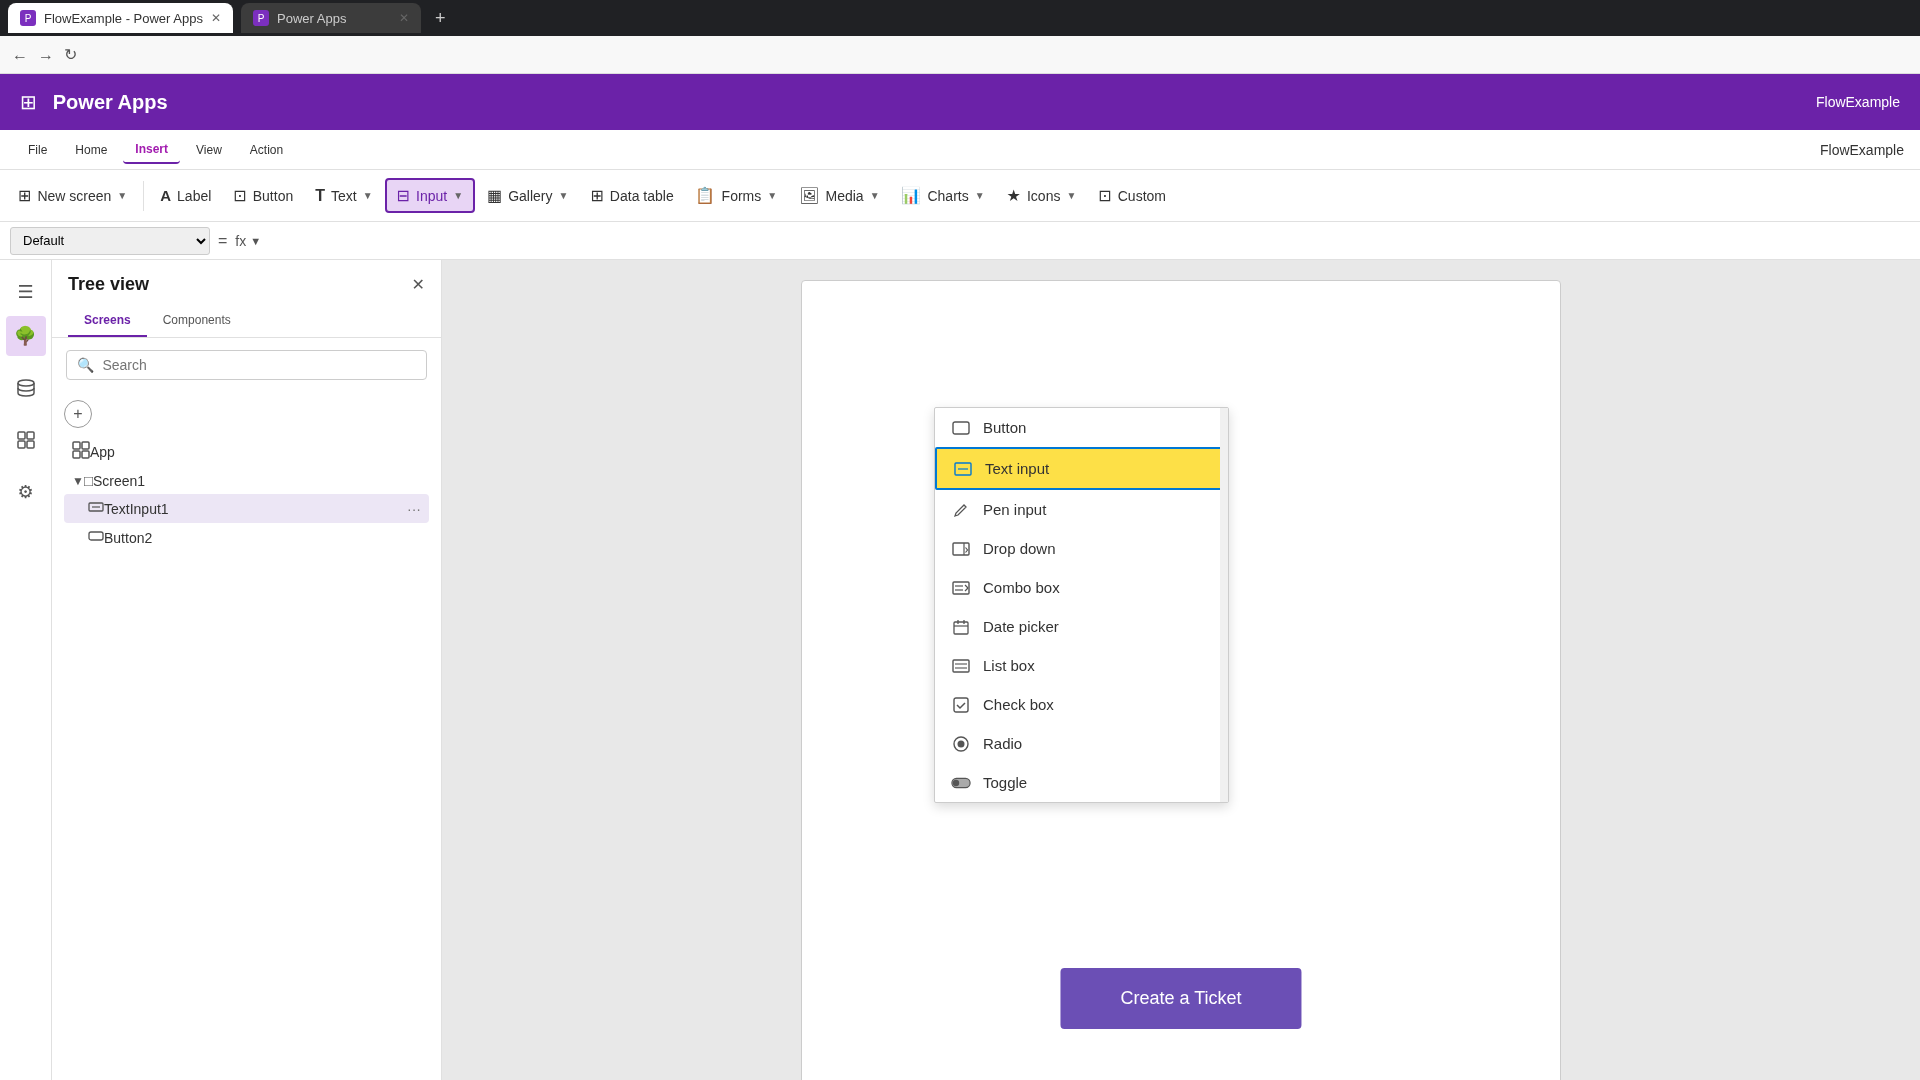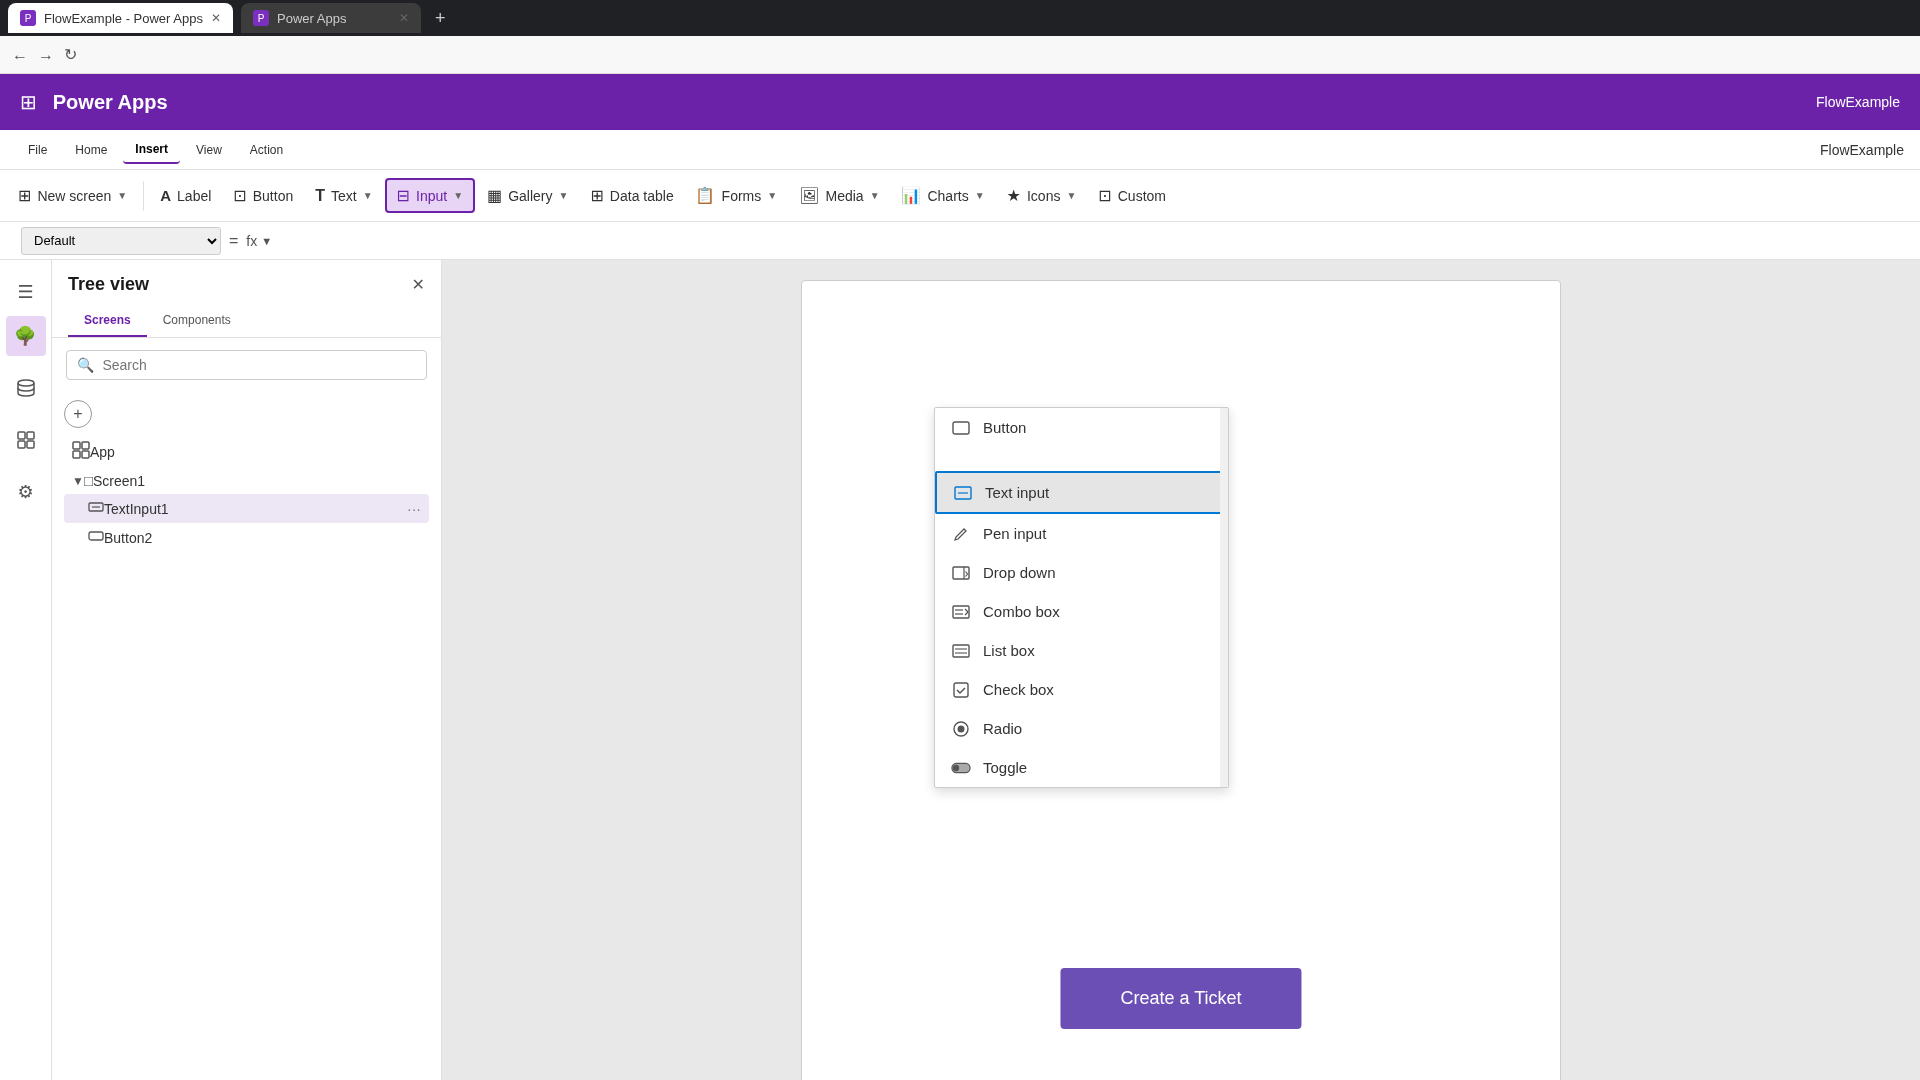--- a/index.html
+++ b/index.html
@@ -116,21 +116,21 @@
       border-bottom: 1px solid #e0e0e0;
     }
     .menu-item {
       padding: 6px 12px;
       font-size: 12px;
       color: #333;
       cursor: pointer;
       border-radius: 4px;
     }
     .menu-item.active {
-      color: #000000;
+      color: #a21caf;
       border-bottom: 2px solid #6b22a8;
       font-weight: 600;
     }
     .menu-right {
       margin-left: auto;
       font-size: 14px;
       color: #333;
       font-weight: 500;
     }
 
@@ -186,21 +186,20 @@
       gap: 8px;
       border-bottom: 1px solid #e0e0e0;
     }
     .formula-select {
       width: 200px;
       height: 28px;
       border: 1px solid #ccc;
       border-radius: 3px;
       padding: 0 8px;
       font-size: 13px;
-      margin-left: 11px;
     }
     .formula-eq {
       font-size: 16px;
       color: #555;
     }
     .formula-fx {
       display: flex;
       align-items: center;
       gap: 4px;
       font-size: 14px;
@@ -390,24 +389,23 @@
     .dropdown-item {
       display: flex;
       align-items: center;
       gap: 12px;
       padding: 11px 16px;
       font-size: 15px;
       color: #333;
       cursor: pointer;
     }
     .dropdown-item.selected {
-      background: #e5e5e5;
+      background: #fde047;
       border: 2px solid #0078d4;
       border-radius: 2px;
-      margin-top: 24px;
     }
     .dropdown-item-icon {
       font-size: 16px;
       color: #555;
       width: 20px;
       display: flex;
       align-items: center;
       justify-content: center;
     }
   </style>
@@ -655,20 +653,31 @@
               <rect x="1" y="1" width="16" height="12" rx="1" stroke="#555" stroke-width="1.4"></rect>
               <line x1="3" y1="5" x2="11" y2="5" stroke="#555" stroke-width="1.2"></line>
               <line x1="3" y1="9" x2="11" y2="9" stroke="#555" stroke-width="1.2"></line>
               <line x1="13" y1="4" x2="16" y2="7" stroke="#555" stroke-width="1.2"></line>
               <line x1="16" y1="7" x2="13" y2="10" stroke="#555" stroke-width="1.2"></line>
             </svg>
         </span>
         <span>Combo box</span>
       </div>
 
+      <div class="dropdown-item">
+        <span class="dropdown-item-icon">
+          <svg width="16" height="16" viewBox="0 0 16 16" fill="none">
+              <rect x="1" y="3" width="14" height="12" rx="1" stroke="#555" stroke-width="1.3"></rect>
+              <line x1="1" y1="7" x2="15" y2="7" stroke="#555" stroke-width="1.2"></line>
+              <line x1="5" y1="1" x2="5" y2="5" stroke="#555" stroke-width="1.3"></line>
+              <line x1="11" y1="1" x2="11" y2="5" stroke="#555" stroke-width="1.3"></line>
+            </svg>
+        </span>
+        <span>Date picker</span>
+      </div>
 
       <div class="dropdown-item">
         <span class="dropdown-item-icon">
           <svg width="18" height="14" viewBox="0 0 18 14" fill="none">
               <rect x="1" y="1" width="16" height="12" rx="1" stroke="#555" stroke-width="1.4"></rect>
               <line x1="3" y1="5" x2="15" y2="5" stroke="#555" stroke-width="1.1"></line>
               <line x1="3" y1="9" x2="15" y2="9" stroke="#555" stroke-width="1.1"></line>
             </svg>
         </span>
         <span>List box</span>

